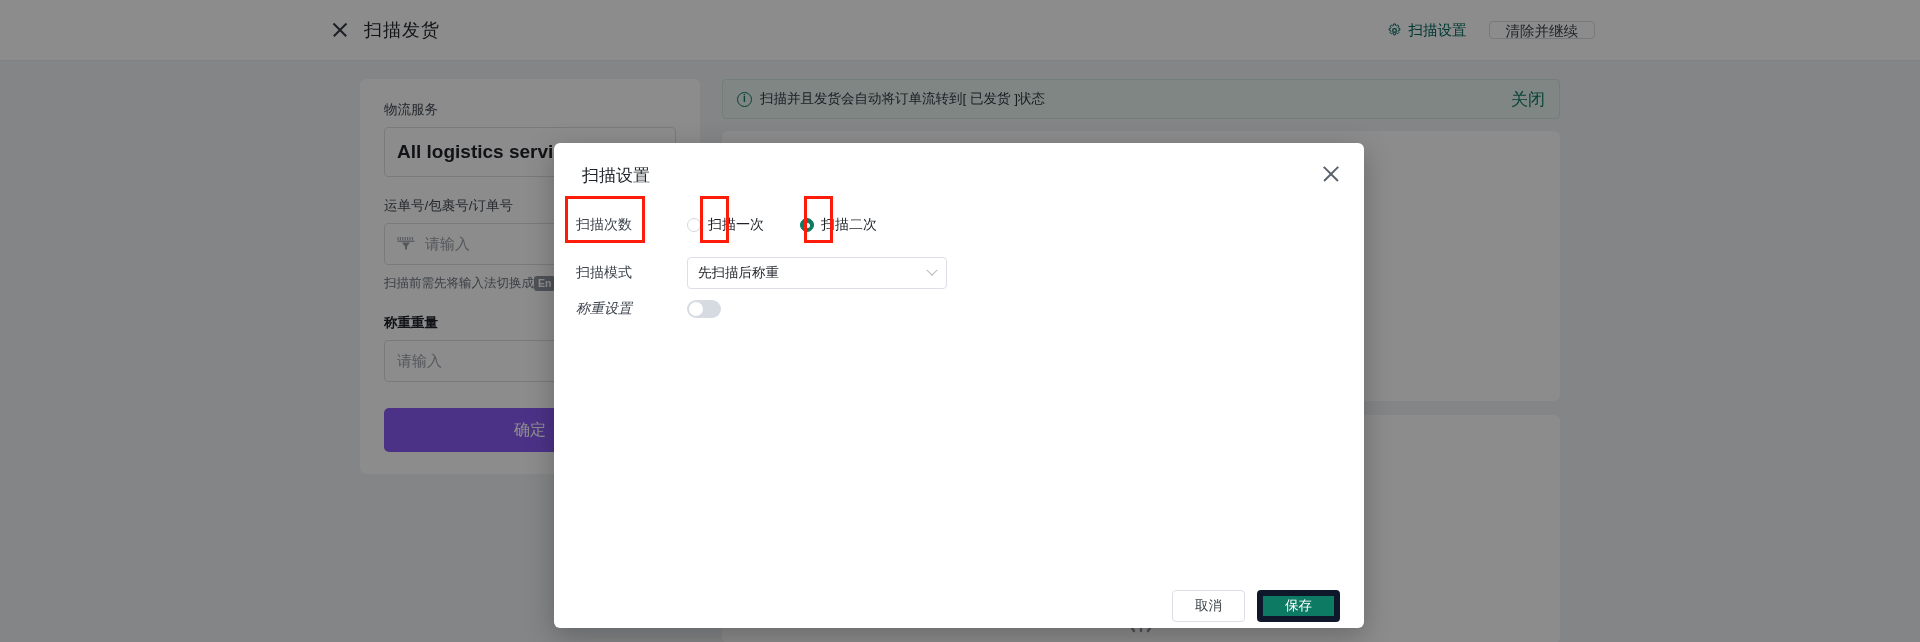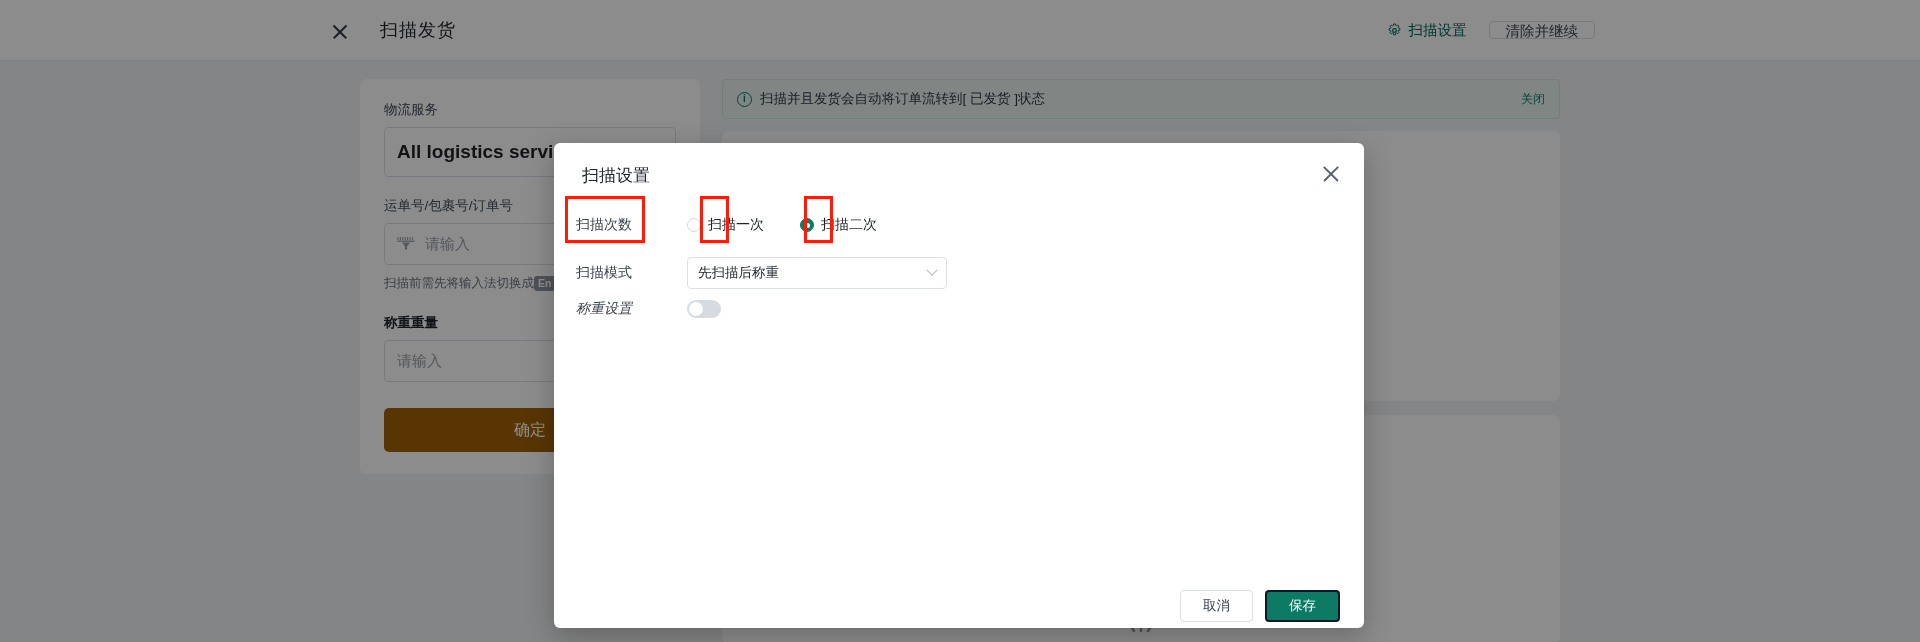--- a/index.html
+++ b/index.html
@@ -18,21 +18,21 @@
 
   
   .app-header {
     position: absolute; top: 0; left: 0; right: 0;
     height: 61px;
     background: #ffffff;
     border-bottom: 1px solid #e8eaec;
     display: flex; align-items: center;
   }
   .hdr-left {
-    display: flex; align-items: flex-end; gap: 30px;
+    display: flex; align-items: center; gap: 14px;
     margin-left: 330px;
   }
   .hdr-close {
     width: 20px; height: 20px;
     position: relative; cursor: pointer;
   }
   .hdr-close::before, .hdr-close::after {
     content: ""; position: absolute; left: 1px; top: 9px;
     width: 18px; height: 1.6px; background: #333b44;
   }
@@ -101,21 +101,21 @@
     font-size: 12.5px; color: #6b737c; margin: 10px 0 22px;
   }
   .en-badge {
     background: #8f959e; color: #fff; font-size: 10.5px;
     border-radius: 3px; padding: 1px 4px; line-height: 13px;
     font-weight: bold;
   }
   .confirm-btn {
     margin-top: 26px;
     width: 100%; height: 44px;
-    background: #a16207; color: #fff;
+    background: #8b5cf6; color: #fff;
     border: none; border-radius: 5px;
     font-size: 16px; cursor: pointer;
     font-family: inherit;
   }
 
   
   .alert {
     background: #eaf4f1;
     border: 1px solid #cfe5de;
     border-radius: 4px;
@@ -125,21 +125,21 @@
     font-size: 13.5px; color: #2e3740;
     margin-bottom: 12px;
   }
   .info-icon {
     width: 15px; height: 15px; border-radius: 50%;
     border: 1.4px solid #0d7a63; color: #0d7a63;
     font-size: 10px; line-height: 12.5px; text-align: center;
     font-weight: bold; margin-right: 8px; flex: none;
   }
   .alert .close-link {
-    margin-left: auto; color: #0d7a63; font-size: 12px; cursor: pointer;
+    margin-left: auto; color: #0d7a63; font-size: 17px; cursor: pointer;
   }
   .panel-card {
     background: #fff; border-radius: 6px;
   }
   .panel-a { height: 270px; margin-bottom: 14px; }
   .panel-b { height: 228px; position: relative; }
   .spinner-stub {
     position: absolute; left: 50%; bottom: -4px;
     transform: translateX(-50%);
     width: 60px; height: 30px;
@@ -233,21 +233,21 @@
     position: absolute; left: 0; right: 0; bottom: 0;
     height: 62px;
     display: flex; align-items: center; justify-content: flex-end;
     gap: 12px; padding-right: 24px;
   }
   .btn {
     height: 32px; padding: 0 22px; border-radius: 4px;
     font-size: 13.5px; cursor: pointer; font-family: inherit; margin-top: 17px;
   }
   .btn-cancel { background: #fff; border: 1px solid #dcdfe6; color: #3d444d; }
-  .btn-save   { background: #0d7a63; border: 2px solid #0f172a; color: #fff; }
+  .btn-save   { background: #0d7a63; border: 6px solid #0f172a; color: #fff; }
 
   
   .anno {
     position: absolute;
     border: 3px solid #fc1c09;
     pointer-events: none;
     z-index: 50;
   }
 </style>
 </head>

